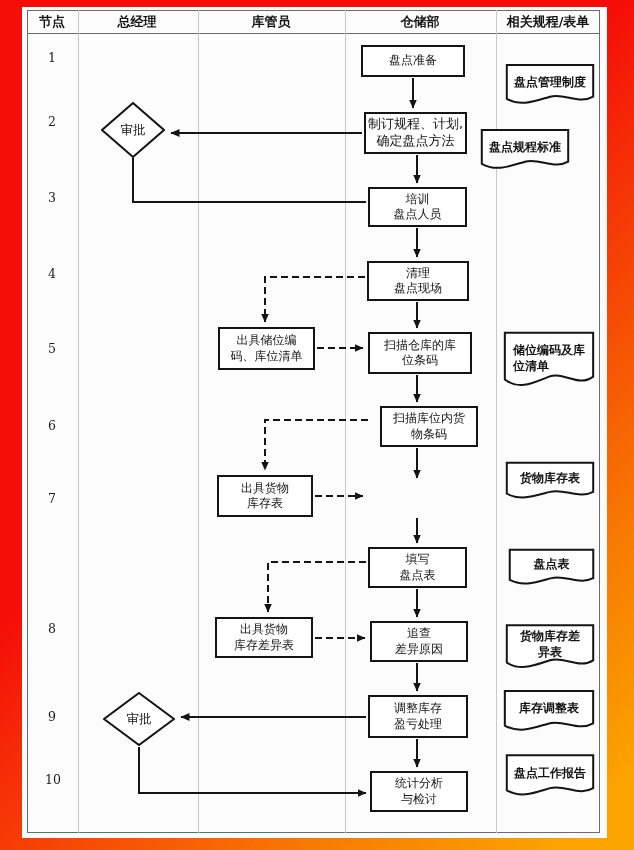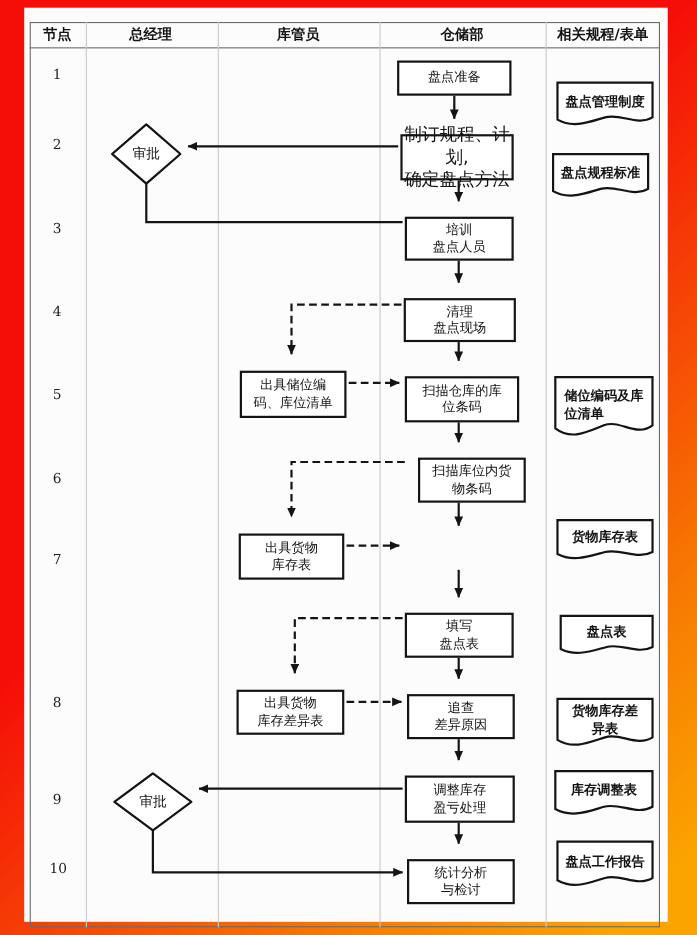--- a/index.html
+++ b/index.html
@@ -9,21 +9,21 @@
     color:#111;
   }
   .page {
     position:relative; width:634px; height:850px; overflow:hidden;
     background:linear-gradient(135deg,#f50d08 0%,#f50d08 42%,#f77a02 78%,#fba400 95%);
   }
   .sheet {
     position:absolute; left:22px; top:7px; width:585px; height:831px;
     background:#fcfcfc;
   }
-  .layer { position:absolute; left:0; top:0; width:634px; height:636px;margin-top:10px; }
+  .layer { position:absolute; left:0; top:0; width:634px; height:636px; }
 
   
   .grid-outer {
     position:absolute; left:27px; top:10px; width:573px; height:823px;
     border:1px solid #6b6b6b;
   }
   .grid-hline { position:absolute; left:27px; top:33px; width:573px; height:1px; background:#6b6b6b; }
   .grid-vline { position:absolute; top:10px; height:823px; width:1px; background:#c9c9c9; }
 
   .col-header {
@@ -120,21 +120,21 @@
       <path d="M368,420 H265 V470" marker-end="url(#ah)"></path>
       <path d="M315,496 H363" marker-end="url(#ah)"></path>
       <path d="M366,562 H268 V612" marker-end="url(#ah)"></path>
       <path d="M315,638 H365" marker-end="url(#ah)"></path>
     </g>
   </svg>
 
   <div class="layer">
 
     <div class="pbox" style="left:361px;top:45px;width:104px;height:32px">盘点准备</div>
-    <div class="pbox" style="left:364px;top:112px;width:103px;height:42px;font-size:16px">制订规程、计划,
+    <div class="pbox" style="left:364px;top:112px;width:103px;height:42px;font-size:13px">制订规程、计划,
 确定盘点方法</div>
     <div class="pbox" style="left:368px;top:187px;width:99px;height:40px">培训
 盘点人员</div>
     <div class="pbox" style="left:367px;top:261px;width:102px;height:40px">清理
 盘点现场</div>
     <div class="pbox" style="left:368px;top:332px;width:104px;height:42px">扫描仓库的库
 位条码</div>
     <div class="pbox" style="left:380px;top:406px;width:98px;height:41px">扫描库位内货
 物条码</div>
     <div class="pbox" style="left:368px;top:547px;width:99px;height:41px">填写
@@ -165,21 +165,21 @@
         </svg>
       <div class="dlabel">审批</div>
     </div>
 
     <div class="doc" style="left:505px;top:63px;width:90px;height:47px">
       <svg viewBox="0 0 100 46" preserveAspectRatio="none">
           <path d="M2,2 H98 V33 C82,41 66,29 50,33 C34,37 18,43 2,35 Z" fill="#fff" stroke="#141414" stroke-width="2" vector-effect="non-scaling-stroke"></path>
         </svg>
       <div class="dtext">盘点管理制度</div>
     </div>
-    <div class="doc" style="left:501px;top:128px;width:90px;height:47px">
+    <div class="doc" style="left:480px;top:128px;width:90px;height:47px">
       <svg viewBox="0 0 100 46" preserveAspectRatio="none">
           <path d="M2,2 H98 V33 C82,41 66,29 50,33 C34,37 18,43 2,35 Z" fill="#fff" stroke="#141414" stroke-width="2" vector-effect="non-scaling-stroke"></path>
         </svg>
       <div class="dtext">盘点规程标准</div>
     </div>
     <div class="doc" style="left:503px;top:330px;width:92px;height:65px">
       <svg viewBox="0 0 100 46" preserveAspectRatio="none">
           <path d="M2,2 H98 V33 C82,41 66,29 50,33 C34,37 18,43 2,35 Z" fill="#fff" stroke="#141414" stroke-width="2" vector-effect="non-scaling-stroke"></path>
         </svg>
       <div class="dtext" style="text-align:left">储位编码及库

